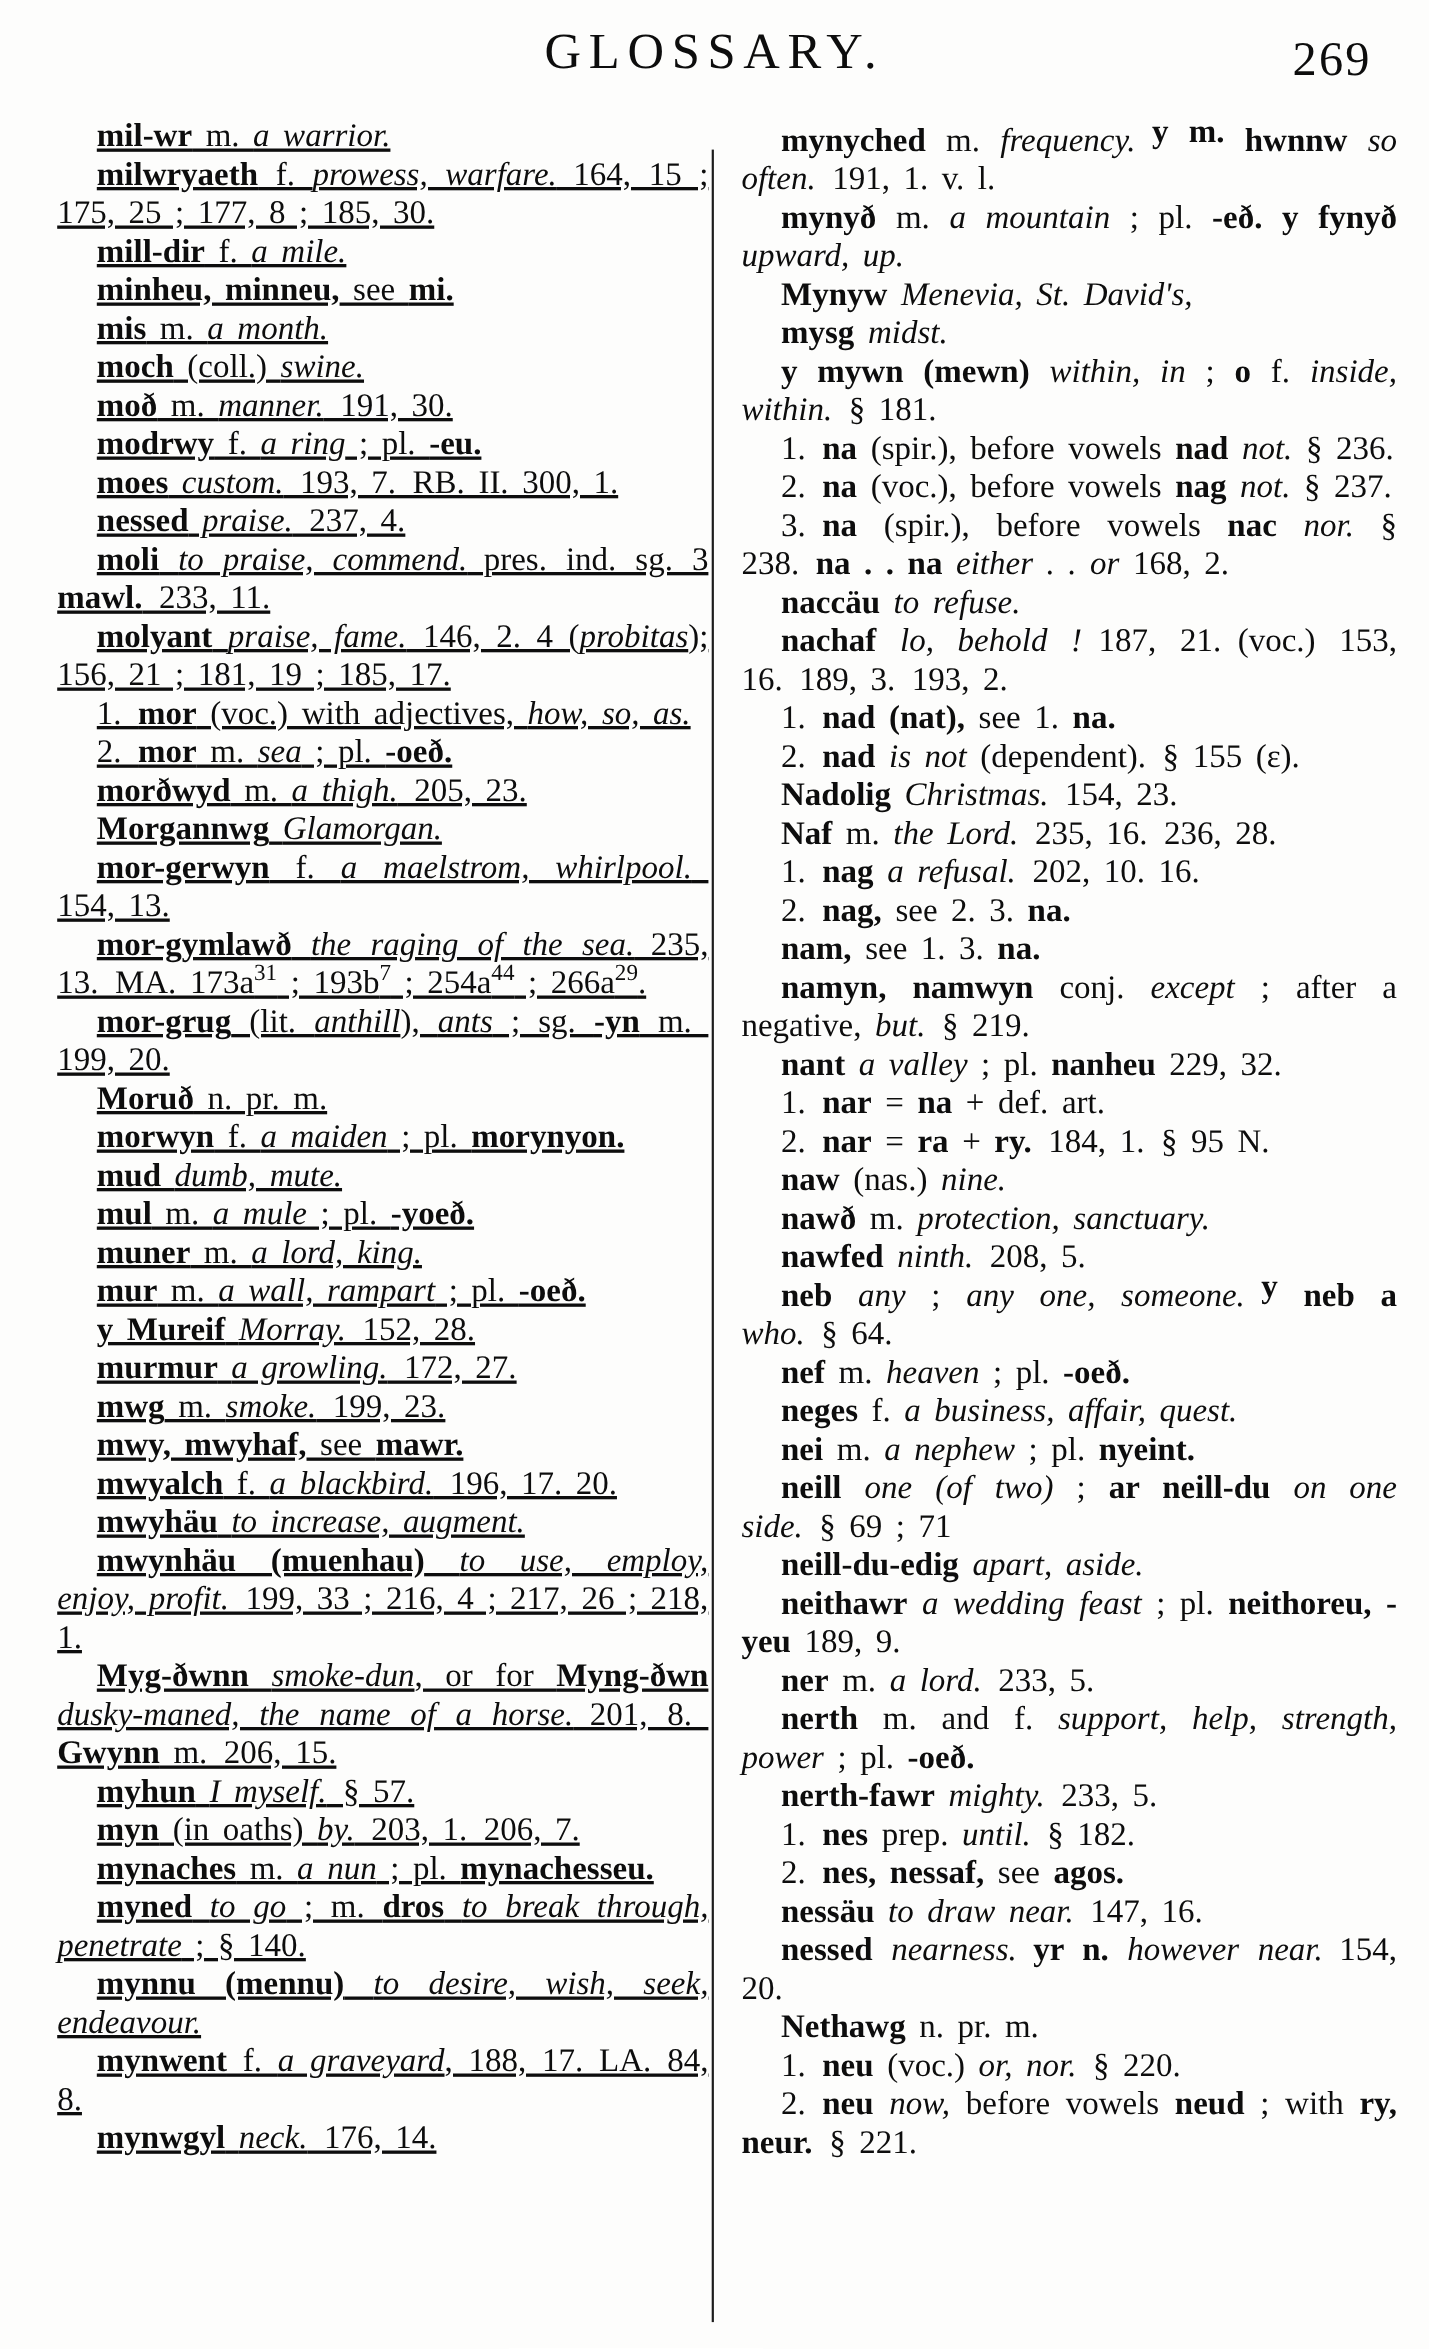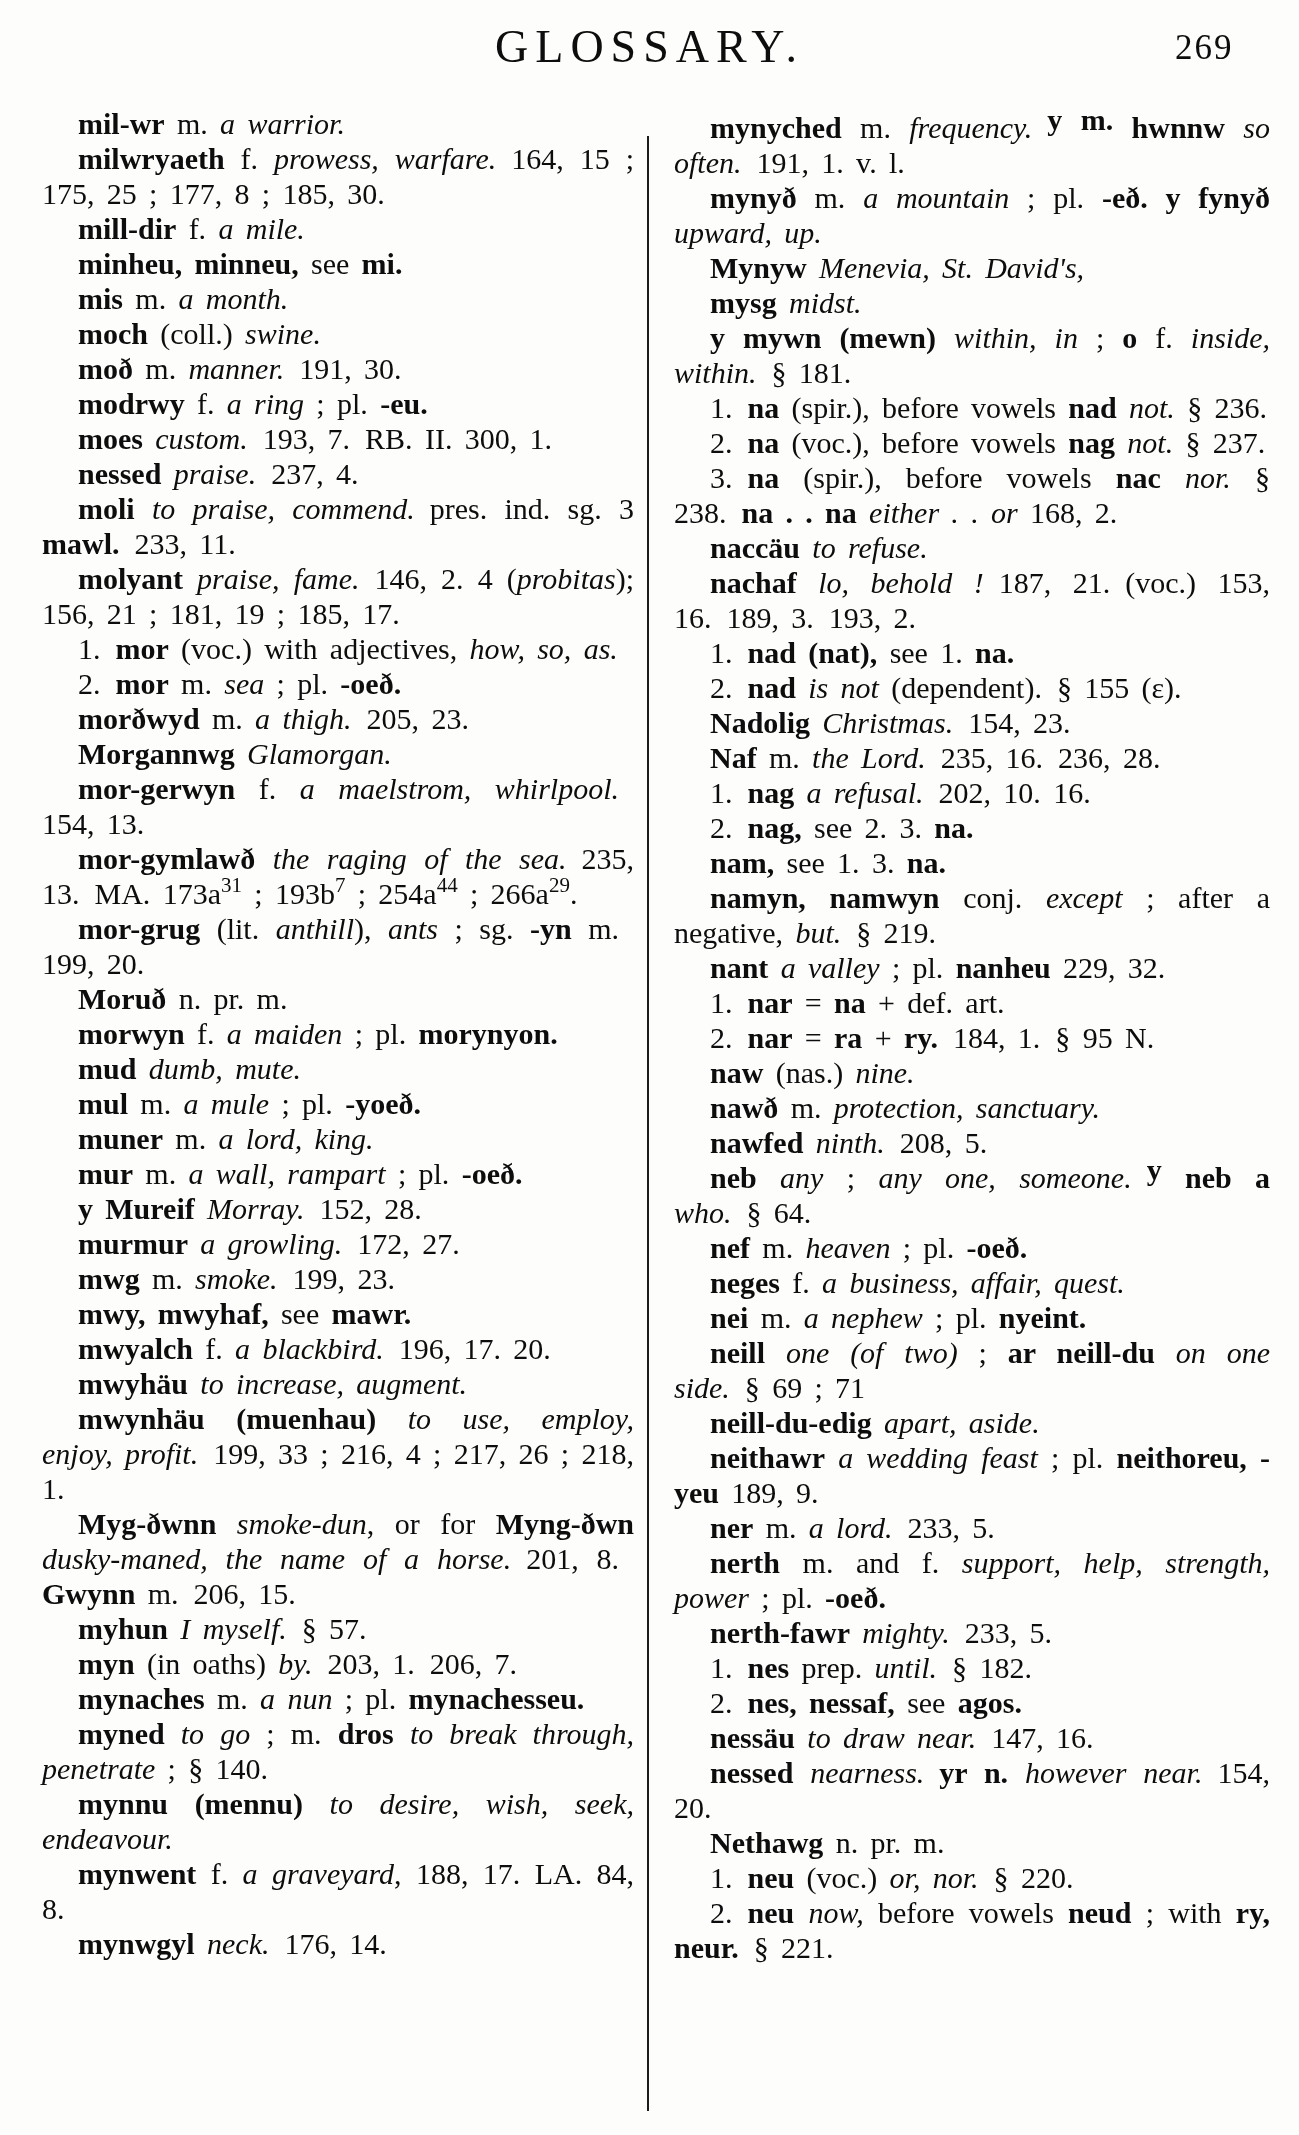--- a/index.html
+++ b/index.html
@@ -23,36 +23,36 @@
     width: 100%;
     text-align: center;
     font-size: 46px;
     letter-spacing: 7px;
     white-space: nowrap;
   }
   .pagenum {
     position: absolute;
     top: 28px;
     left: 1175px;
-    font-size: 35px;
+    font-size: 44px;
     letter-spacing: 2px;
   }
   .divider {
     position: absolute;
     left: 647px;
     top: 136px;
     width: 2px;
     height: 1975px;
     background: #1c1c1c;
   }
   .col {
     position: absolute;
     top: 106px;
   }
-  .col-left  { left: 42px;  width: 592px; }
+  .col-left  { left: 52px;  width: 592px; text-decoration: underline; }
   .col-right { left: 674px; width: 596px; top: 110px; }
   .entry {
     margin: 0;
     text-indent: 36px;
     text-align: justify;
     font-size: 30px;
     line-height: 35px;
     word-spacing: 0.16em;
   }
   .section + .section { }

